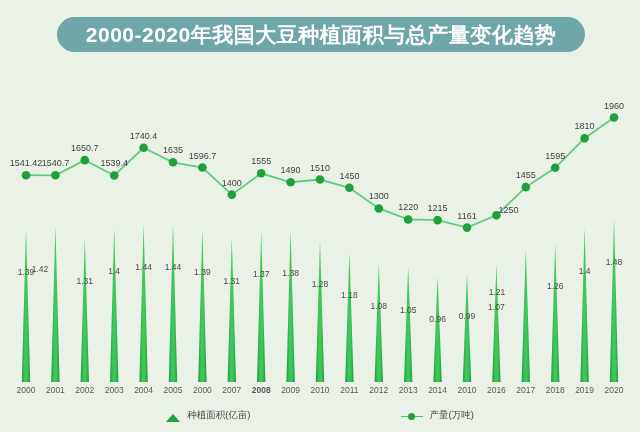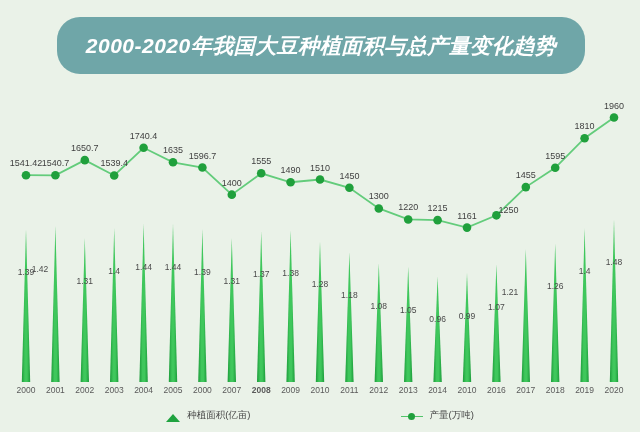--- a/index.html
+++ b/index.html
@@ -14,27 +14,26 @@
     overflow: hidden;
     position: relative;
   }
 
   
   #title-banner {
     position: absolute;
     left: 57px;
     top: 17px;
     width: 528px;
-    height: 57px;
+    height: 35px;
     background: #6fa6a8;
     border-radius: 23px;
     display: flex;
     align-items: center;
     justify-content: center;
-    font-style: italic;
   }
   #title-text {
     color: #ffffff;
     font-size: 21px;
     font-weight: bold;
     letter-spacing: 0.5px;
     white-space: nowrap;
   }
 
   
@@ -215,21 +214,21 @@
       <div class="spike-label" style="left: 231.8px; top: 205.9px;">1.31</div>
       <div class="spike-label" style="left: 261.2px; top: 199.3px;">1.37</div>
       <div class="spike-label" style="left: 290.6px; top: 198.2px;">1.38</div>
       <div class="spike-label" style="left: 320px; top: 209.2px;">1.28</div>
       <div class="spike-label" style="left: 349.4px; top: 220.2px;">1.18</div>
       <div class="spike-label" style="left: 378.8px; top: 231.2px;">1.08</div>
       <div class="spike-label" style="left: 408.2px; top: 234.5px;">1.05</div>
       <div class="spike-label" style="left: 437.6px; top: 244.4px;">0.96</div>
       <div class="spike-label" style="left: 467px; top: 241.1px;">0.99</div>
       <div class="spike-label" style="left: 496.4px; top: 232.3px;">1.07</div>
-      <div class="spike-label" style="left: 510px; top: 216.9px;">1.21</div>
+      <div class="spike-label" style="left: 497px; top: 216.9px;">1.21</div>
       <div class="spike-label" style="left: 555.2px; top: 211.4px;">1.26</div>
       <div class="spike-label" style="left: 584.6px; top: 196px;">1.4</div>
       <div class="spike-label" style="left: 614px; top: 187.2px;">1.48</div>
     </div>
   <div id="prod-labels">
       <div class="prod-label" style="left: 26px; top: 88.1821px;">1541.42</div>
       <div class="prod-label" style="left: 55.4px; top: 88.2813px;">1540.7</div>
       <div class="prod-label" style="left: 84.8px; top: 73.1258px;">1650.7</div>
       <div class="prod-label" style="left: 114.2px; top: 88.4604px;">1539.4</div>
       <div class="prod-label" style="left: 143.6px; top: 60.7671px;">1740.4</div>

